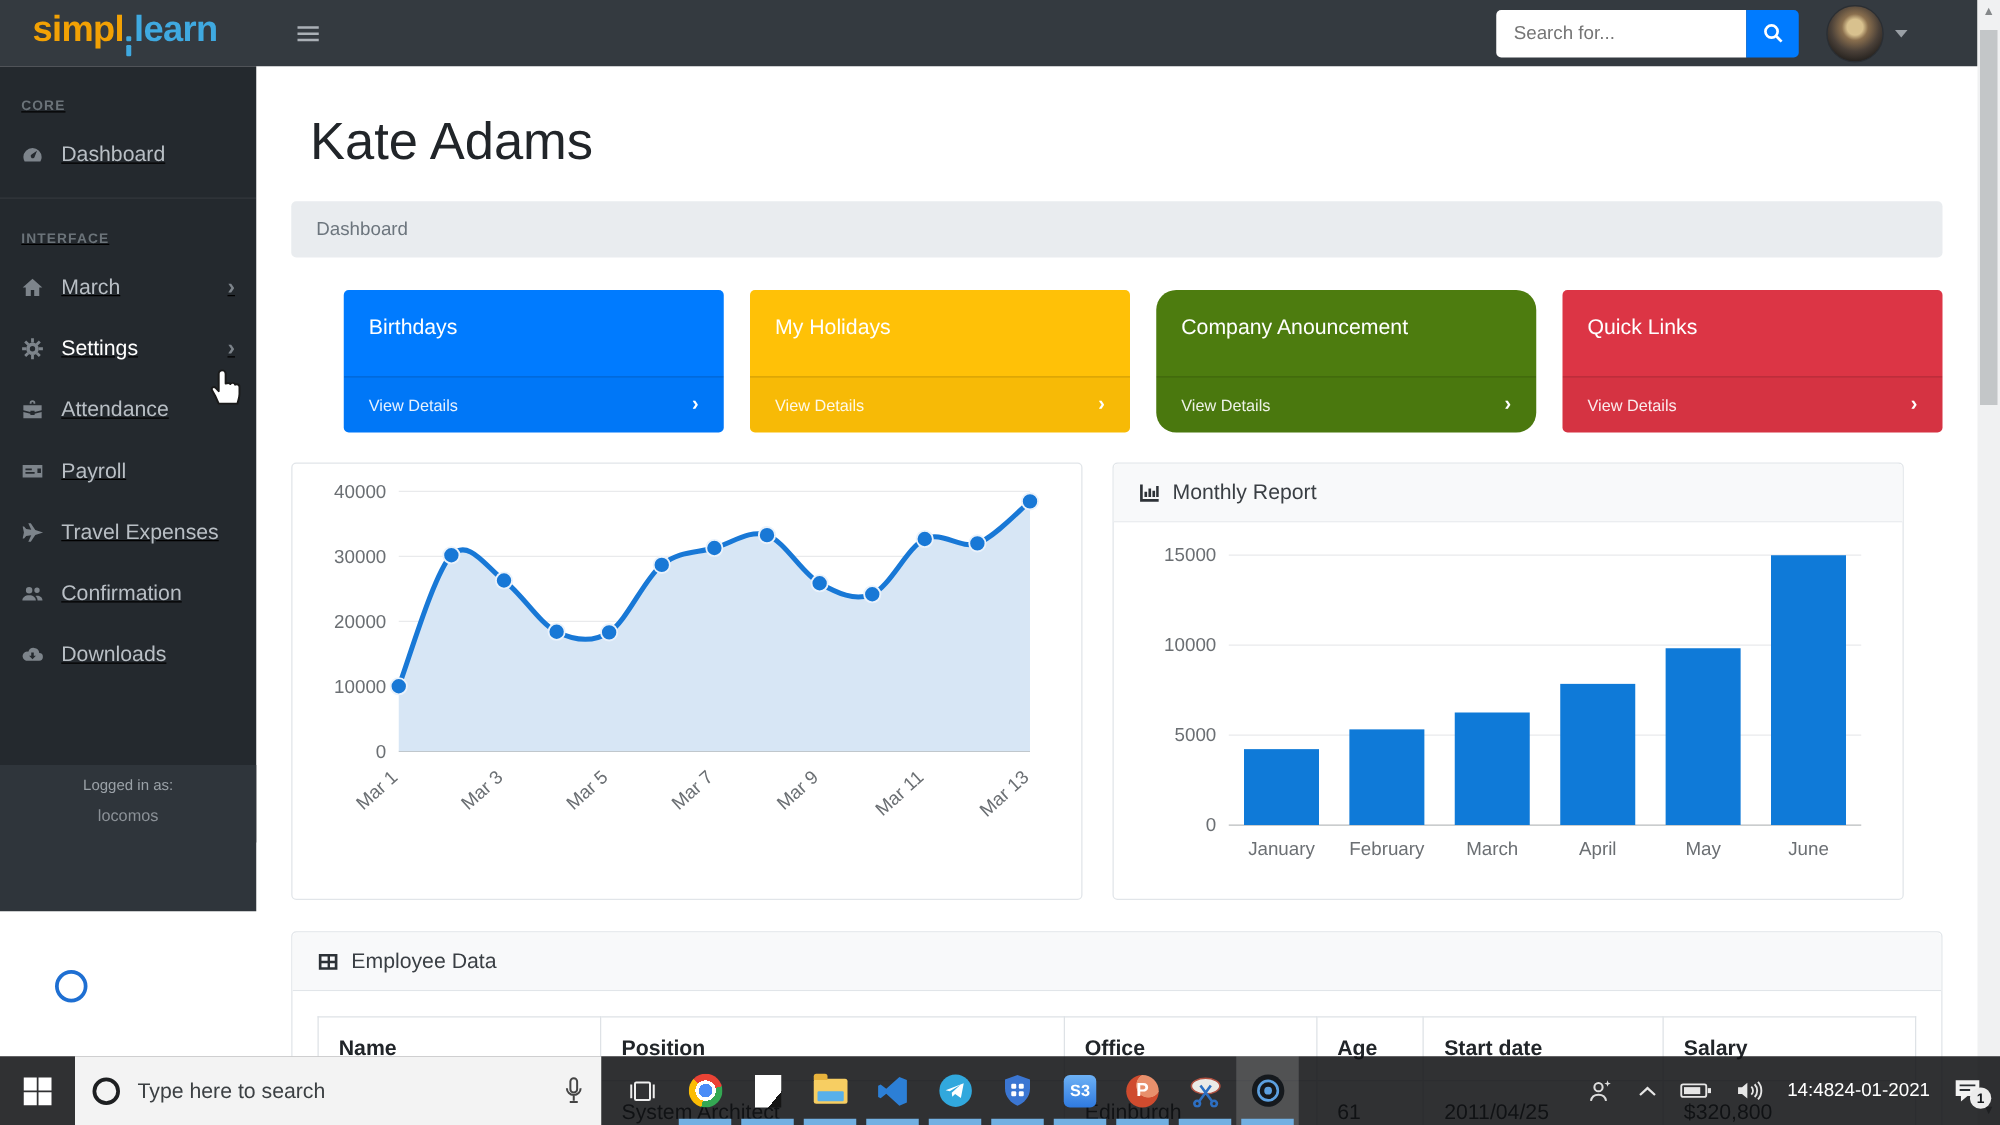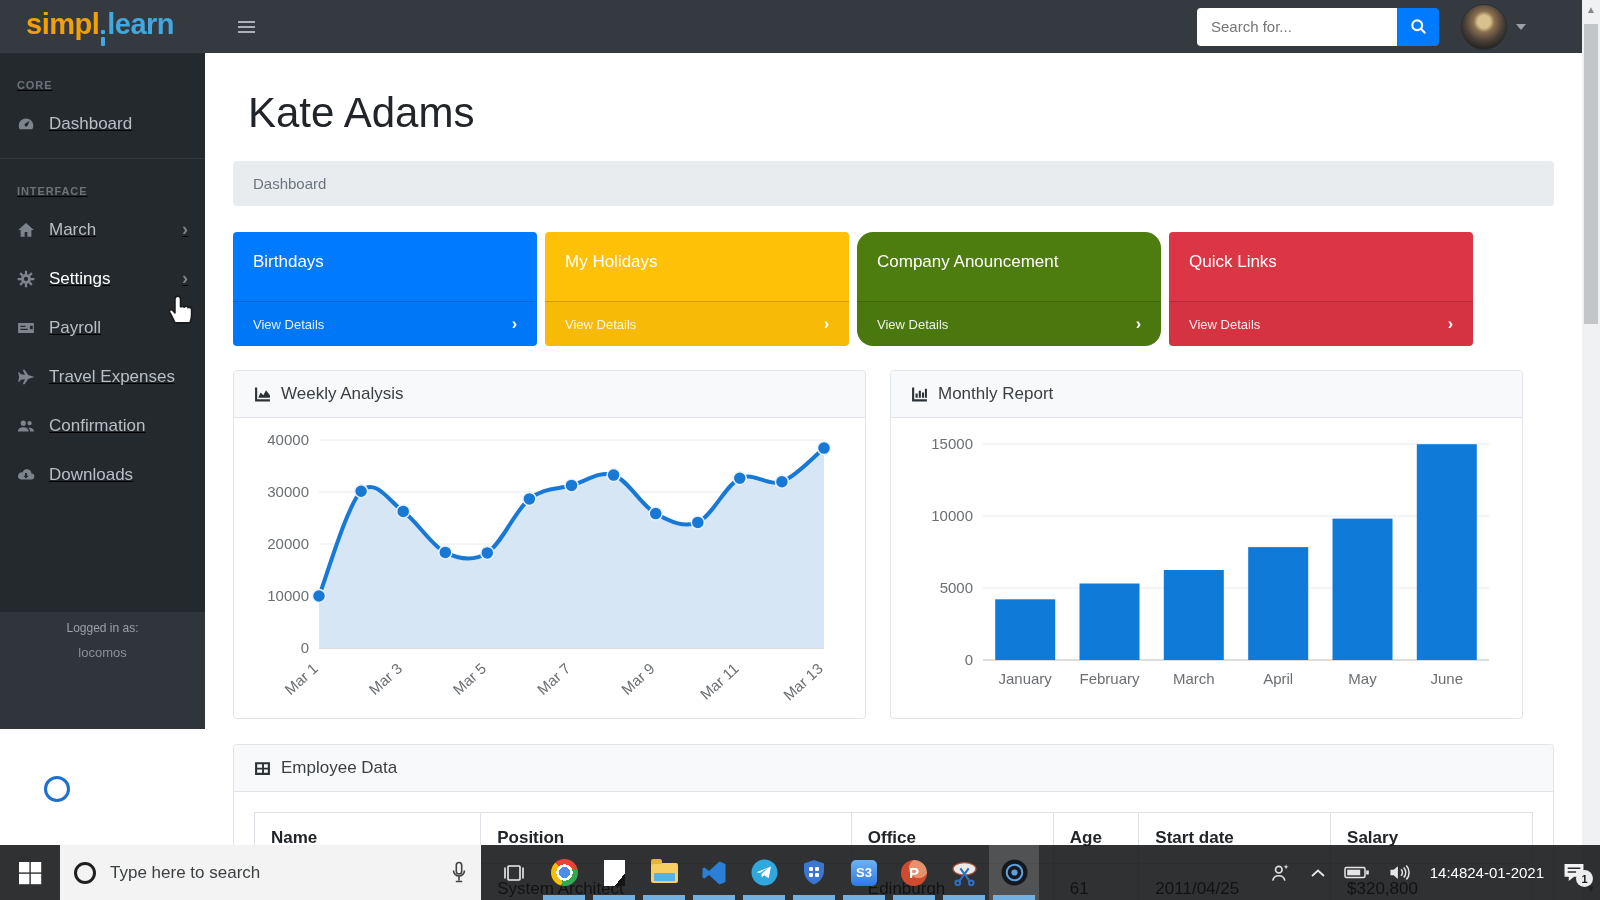--- a/index.html
+++ b/index.html
@@ -44,21 +44,21 @@
                text-align:center;box-sizing:border-box;padding-top:9px;}
   .side-footer .f1{font-size:12px;color:#9aa1a7;}
   .side-footer .f2{font-size:13px;color:#8b9197;margin-top:10px;}
 
   
   .content{position:absolute;left:205px;top:53px;width:1377px;height:847px;background:#fff;
            box-sizing:border-box;padding:26px 28px;}
   h1.page-title{font-size:42px;font-weight:500;color:#212529;margin:10px 15px 24px;}
   .breadcrumb{height:45px;background:#e9ecef;border-radius:4px;display:flex;align-items:center;
               padding:0 20px;color:#6c757d;font-size:15px;margin-bottom:26px;}
-  .cards-row{display:flex;gap:8px;margin-bottom:24px;}
+  .cards-row{display:flex;gap:21px;margin-bottom:24px;margin-left:42px;}
   .s-card{width:304px;border-radius:4px;color:#fff;overflow:hidden;cursor:pointer;}
   .s-card-body{height:69px;box-sizing:border-box;padding:20px;font-size:17px;}
   .s-card-footer{height:45px;box-sizing:border-box;border-top:1px solid rgba(0,0,0,0.15);
                  background:rgba(0,0,0,0.03);display:flex;align-items:center;
                  justify-content:space-between;padding:0 20px;font-size:13px;color:rgba(255,255,255,0.9);}
   .s-card-footer .chev{font-size:16px;font-weight:bold;color:#fff;}
   .charts-row{display:flex;gap:24px;margin-bottom:25px;}
   .panel{width:633px;border:1px solid #e1e5e9;border-radius:4px;background:#fff;box-sizing:border-box;}
   .panel-header{height:46px;background:#f8f9fa;border-bottom:1px solid #e1e5e9;display:flex;
                 align-items:center;padding:0 20px;font-size:17px;color:#3a3f44;border-radius:4px 4px 0 0;}
@@ -181,20 +181,28 @@
               </g>
             </g>
           </svg>
         </span>
         <span>Settings</span>
         <span class="chev">›</span>
       </div>
       <div class="side-item">
         <span class="s-ico">
           <svg width="18" height="18" viewBox="0 0 16 16">
+            <path fill="currentColor" d="M6 3.6V3a2 2 0 0 1 2-2 2 2 0 0 1 2 2v.6H8.7V3A.7.7 0 0 0 8 2.3a.7.7 0 0 0-.7.7v.6H6zM1.5 4.6h13v3.6l-5 1.2v-.9H6.5v.9l-5-1.2zM1.5 9.4l5 1.2v.9h3v-.9l5-1.2v4.4h-13z"></path>
+          </svg>
+        </span>
+        <span>Attendance</span>
+      </div>
+      <div class="side-item">
+        <span class="s-ico">
+          <svg width="18" height="18" viewBox="0 0 16 16">
             <path fill="currentColor" fill-rule="evenodd" d="M1 3.5h14v9H1v-9zm2 2.5v1.2h4.5V6H3zm0 2.6v1.2h6.5V8.6H3zm8.5-2.6v3.2h2.5V6h-2.5z"></path>
           </svg>
         </span>
         <span>Payroll</span>
       </div>
       <div class="side-item">
         <span class="s-ico">
           <svg width="18" height="18" viewBox="0 0 16 16">
             <path fill="currentColor" d="M15.5 8 10 6.2 6.8 1.5H5l2.1 4.5-3.6-.5L2 3.8H1l.9 4.2L1 12.2h1l1.5-1.7 3.6-.5L5 14.5h1.8L10 9.8z"></path>
           </svg>
@@ -258,29 +266,20 @@
         <div class="s-card-body">Quick Links</div>
         <div class="s-card-footer">
           <span>View Details</span>
           <span class="chev">›</span>
         </div>
       </div>
     </div>
 
   <div class="charts-row">
     <div class="panel">
-      <div class="panel-header">
-        <span class="p-ico">
-          <svg width="17" height="17" viewBox="0 0 16 16">
-              <path fill="currentColor" d="M1 1.5v13h14v-2H3v-11z"></path>
-              <path fill="currentColor" d="M4 11 6.2 6.2l2.6 2.6L11.3 4 15 8.8V11z"></path>
-            </svg>
-        </span>
-        <span>Weekly Analysis</span>
-      </div>
       <div class="panel-body" id="chart-area"><svg width="600" height="280" viewBox="0 0 600 280">
             <line x1="75" y1="222.0" x2="580" y2="222.0" stroke="#b9bcbe" stroke-width="1"></line>
             <text x="65" y="227" text-anchor="end" font-size="15" fill="#6b6f73">0</text>
             <line x1="75" y1="170.0" x2="580" y2="170.0" stroke="#e9eaec" stroke-width="1"></line>
             <text x="65" y="175" text-anchor="end" font-size="15" fill="#6b6f73">10000</text>
             <line x1="75" y1="118.0" x2="580" y2="118.0" stroke="#e9eaec" stroke-width="1"></line>
             <text x="65" y="123" text-anchor="end" font-size="15" fill="#6b6f73">20000</text>
             <line x1="75" y1="66.0" x2="580" y2="66.0" stroke="#e9eaec" stroke-width="1"></line>
             <text x="65" y="71" text-anchor="end" font-size="15" fill="#6b6f73">30000</text>
             <line x1="75" y1="14.0" x2="580" y2="14.0" stroke="#e9eaec" stroke-width="1"></line>

